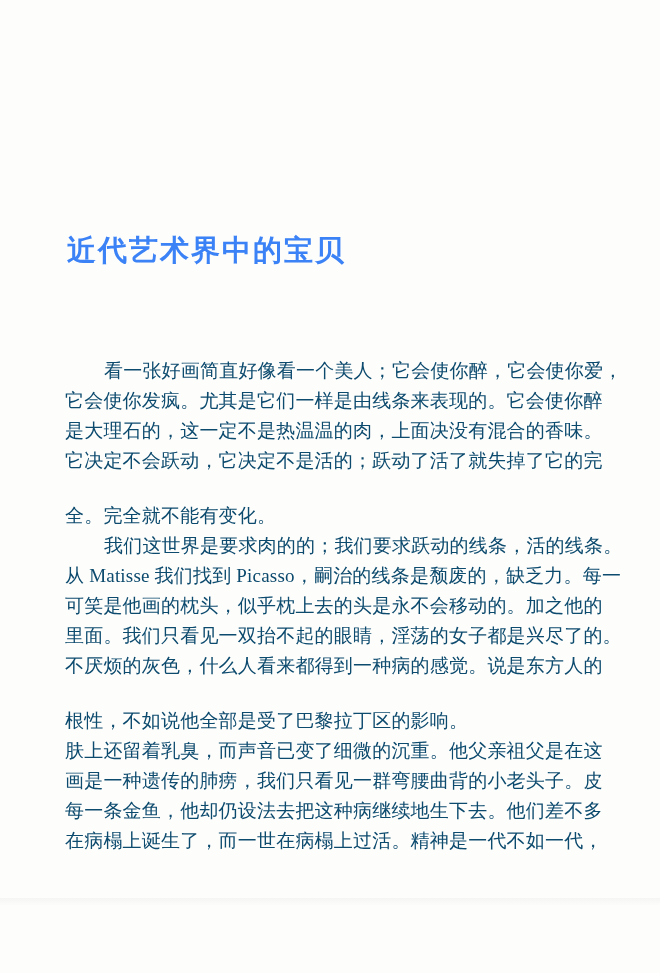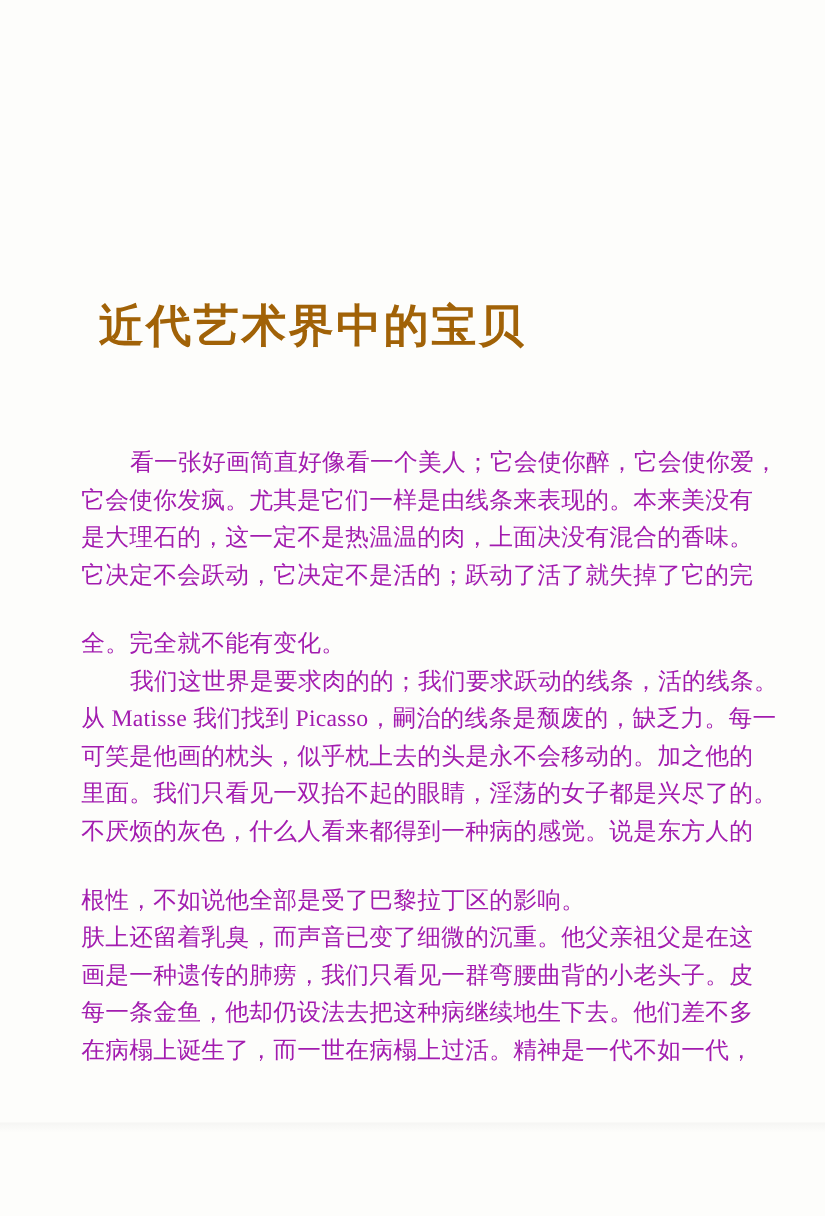--- a/index.html
+++ b/index.html
@@ -13,37 +13,37 @@
     height: 973px;
     background: #fdfdfb;
     overflow: hidden;
     box-shadow: 0 0 4px rgba(0,0,0,0.15);
     margin: 0 auto;
   }
   .chapter-title {
     position: absolute;
     left: 67px;
     top: 232px;
-    margin: 12px;
+    margin: 0;
     font-family: "DejaVu Sans", "Liberation Sans", sans-serif;
     font-weight: 700;
-    font-size: 36px;
+    font-size: 29px;
     line-height: 36px;
     letter-spacing: 2px;
-    color: #a16207;
+    color: #3b82f6;
   }
   .body-text {
     position: absolute;
     left: 65px;
     top: 356px;
     width: 533px;
     font-family: "Liberation Serif", "DejaVu Serif", serif;
     font-size: 19px;
     line-height: 30px;
-    color: #a21caf;
+    color: #0c4a6e;
     letter-spacing: 0.2px;
   }
   .text-line {
     height: 30px;
     white-space: nowrap;
     text-align: justify;
     text-align-last: justify;
   }
   .text-line.indent {
     text-indent: 39px;
@@ -64,21 +64,21 @@
   }
 </style>
 </head>
 <body>
 
 <div class="page">
   <h1 class="chapter-title">近代艺术界中的宝贝</h1>
 
   <div class="body-text">
       <div class="text-line indent">看一张好画简直好像看一个美人；它会使你醉，它会使你爱，</div>
-      <div class="text-line">它会使你发疯。尤其是它们一样是由线条来表现的。本来美没有</div>
+      <div class="text-line">它会使你发疯。尤其是它们一样是由线条来表现的。它会使你醉</div>
       <div class="text-line">是大理石的，这一定不是热温温的肉，上面决没有混合的香味。</div>
       <div class="text-line">它决定不会跃动，它决定不是活的；跃动了活了就失掉了它的完</div>
       <div class="text-line left">全。完全就不能有变化。</div>
       <div class="text-line indent">我们这世界是要求肉的的；我们要求跃动的线条，活的线条。</div>
       <div class="text-line">从 Matisse 我们找到 Picasso，嗣治的线条是颓废的，缺乏力。每一</div>
       <div class="text-line">可笑是他画的枕头，似乎枕上去的头是永不会移动的。加之他的</div>
       <div class="text-line">里面。我们只看见一双抬不起的眼睛，淫荡的女子都是兴尽了的。</div>
       <div class="text-line">不厌烦的灰色，什么人看来都得到一种病的感觉。说是东方人的</div>
       <div class="text-line left">根性，不如说他全部是受了巴黎拉丁区的影响。</div>
       <div class="text-line">肤上还留着乳臭，而声音已变了细微的沉重。他父亲祖父是在这</div>

